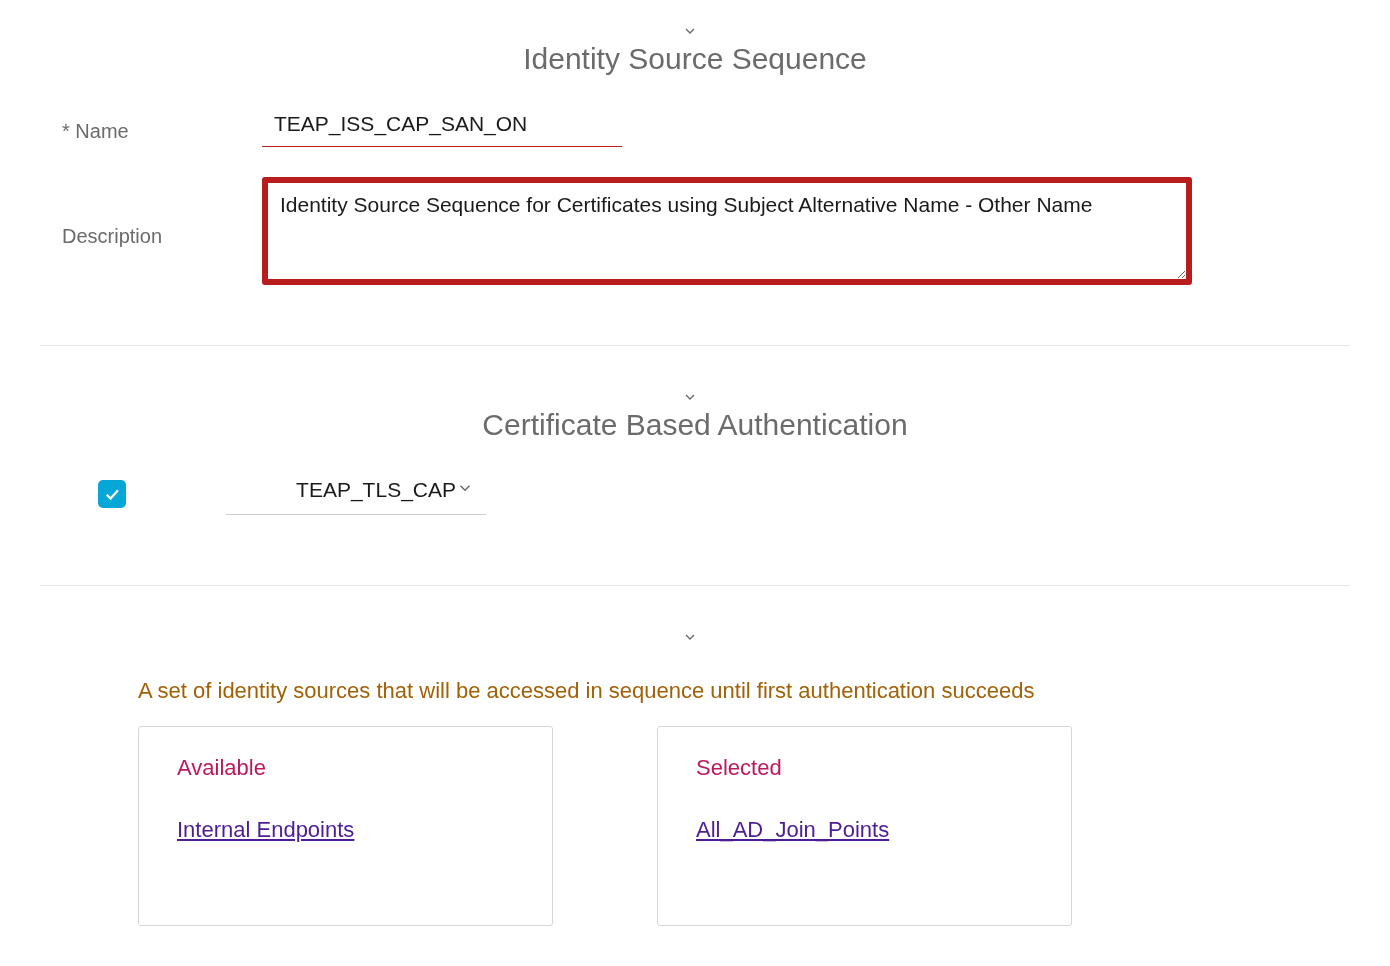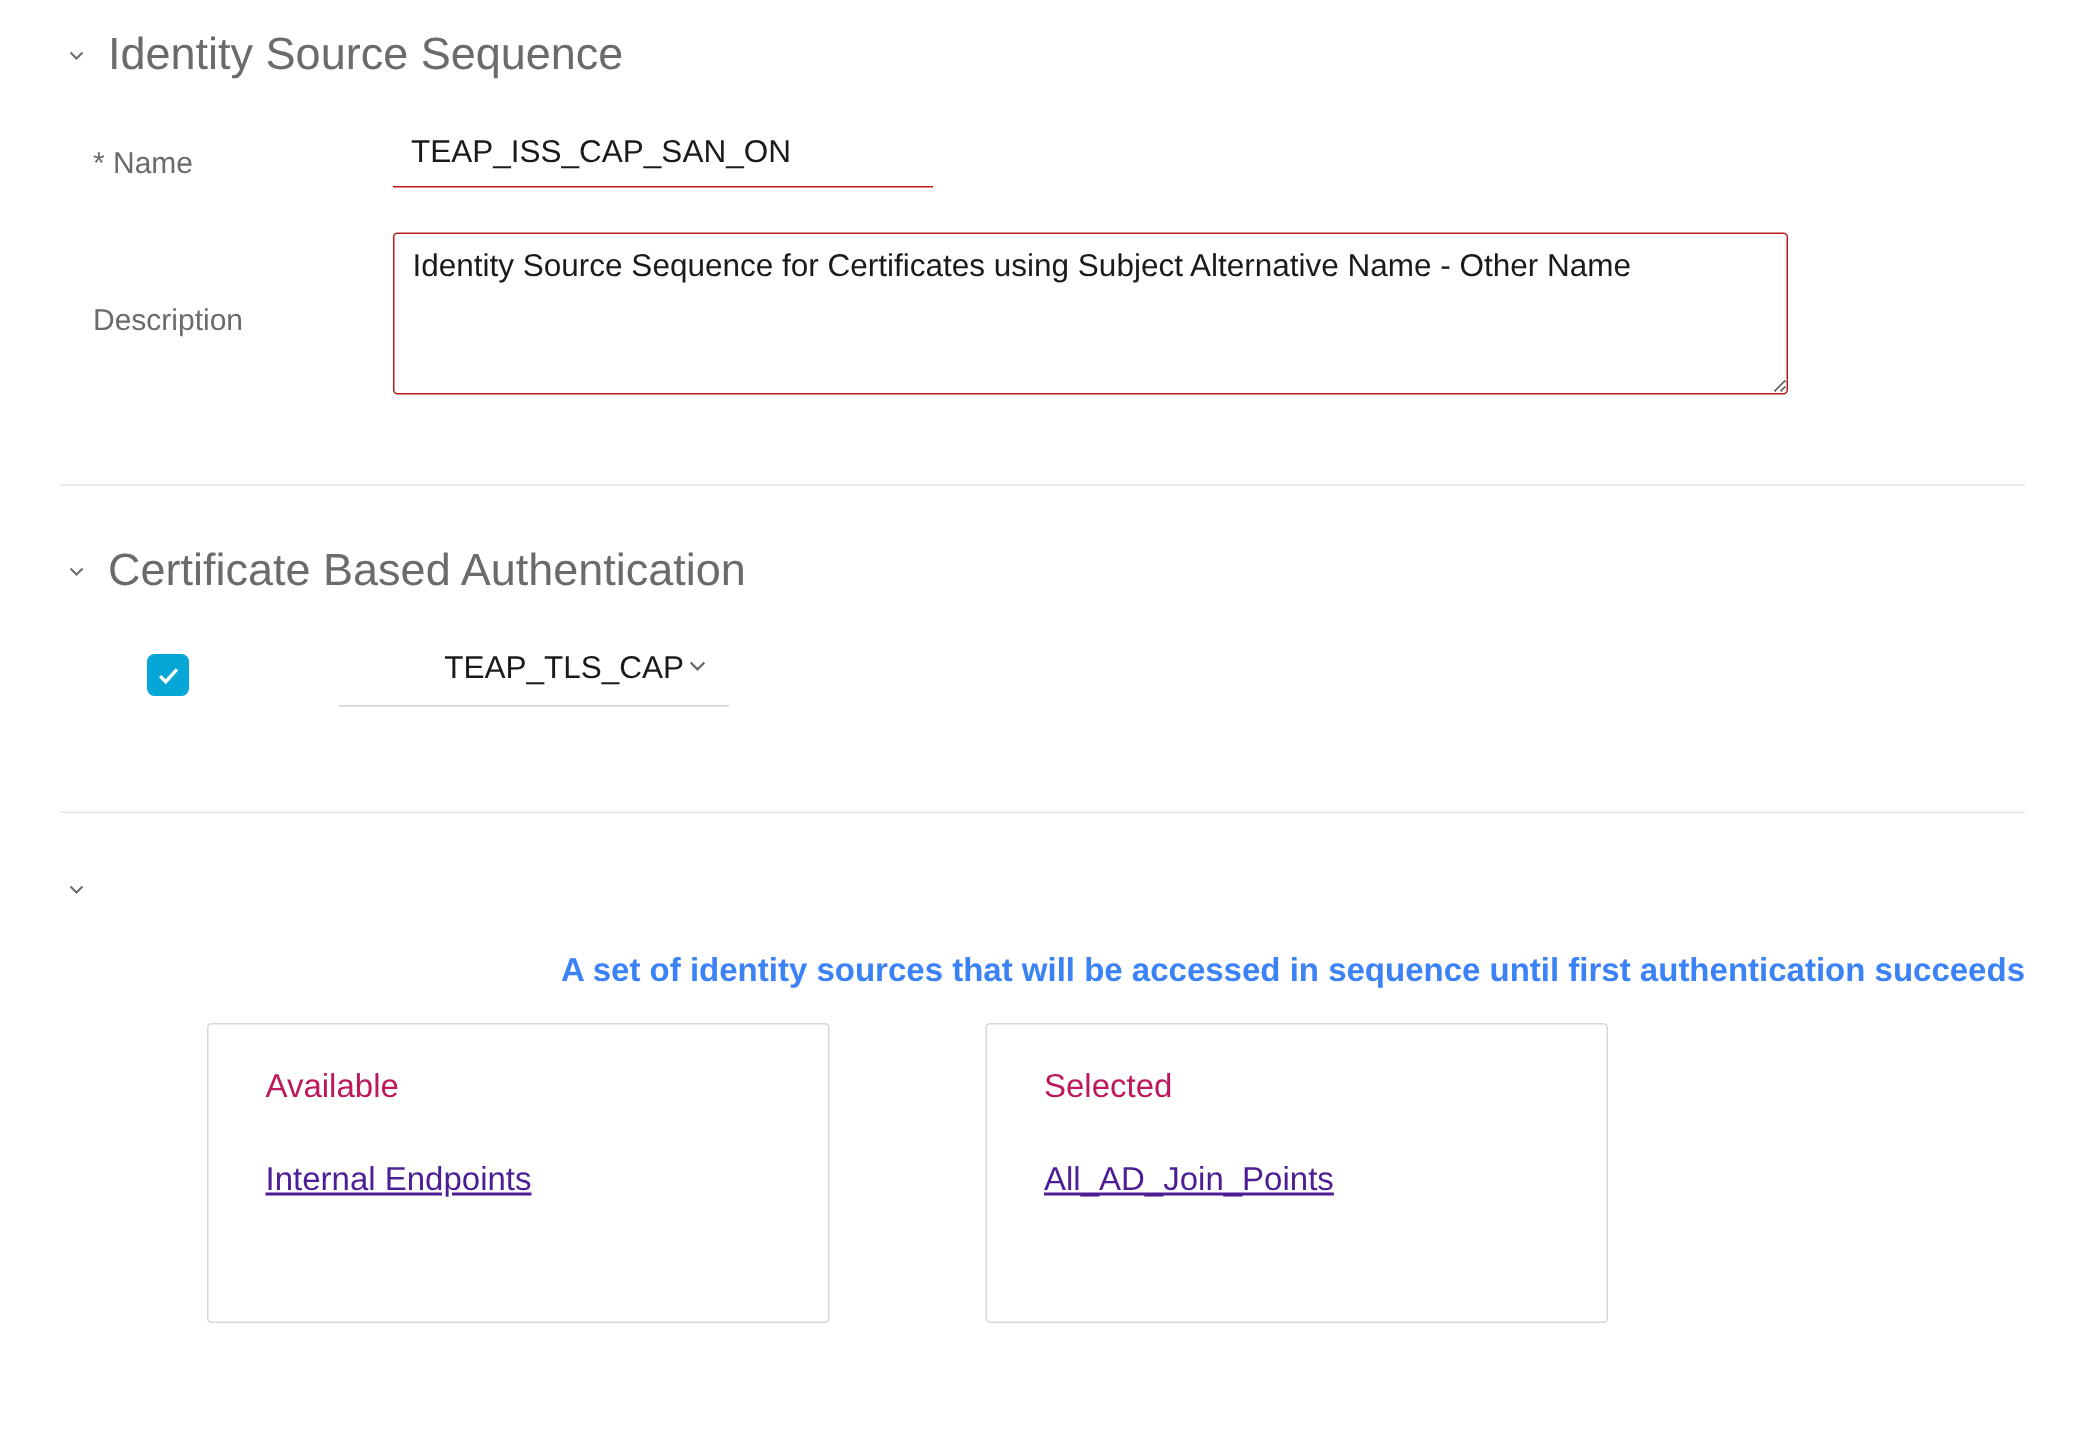--- a/index.html
+++ b/index.html
@@ -18,20 +18,21 @@
       padding: 20px 40px 0 40px;
     }
     .section {
       padding-bottom: 30px;
     }
     .section-header {
       display: flex;
       align-items: center;
       margin-bottom: 30px;
       cursor: pointer;
+      flex-direction: column;
     }
     .chevron {
       width: 22px;
       height: 22px;
       margin-right: 10px;
       display: inline-flex;
       align-items: center;
       justify-content: center;
     }
     .chevron svg {
@@ -64,21 +65,21 @@
       font-size: 21px;
       color: #1a1a1a;
       padding: 6px 12px 10px 12px;
       width: 360px;
       outline: none;
       font-family: inherit;
     }
     .textarea-input {
       width: 930px;
       height: 108px;
-      border: 1px solid #b91c1c;
+      border: 6px solid #b91c1c;
       border-radius: 3px;
       font-size: 21px;
       color: #1a1a1a;
       padding: 10px 12px;
       resize: both;
       font-family: inherit;
       outline: none;
     }
     hr.section-divider {
       border: none;
@@ -129,25 +130,24 @@
     }
     .dropdown-chevron svg {
       width: 18px;
       height: 18px;
       stroke: #6b6b6b;
       fill: none;
       stroke-width: 2;
     }
     .auth-desc {
       font-size: 22px;
-      color: #3b82f6;
-      font-weight: 700;
+      color: #a16207;
+      font-weight: 400;
       padding-left: 98px;
       margin-bottom: 22px;
-      text-align: right;
     }
     .dual-list {
       display: flex;
       padding-left: 98px;
       gap: 104px;
     }
     .list-box {
       border: 1px solid #d7d7d7;
       border-radius: 3px;
       width: 415px;

